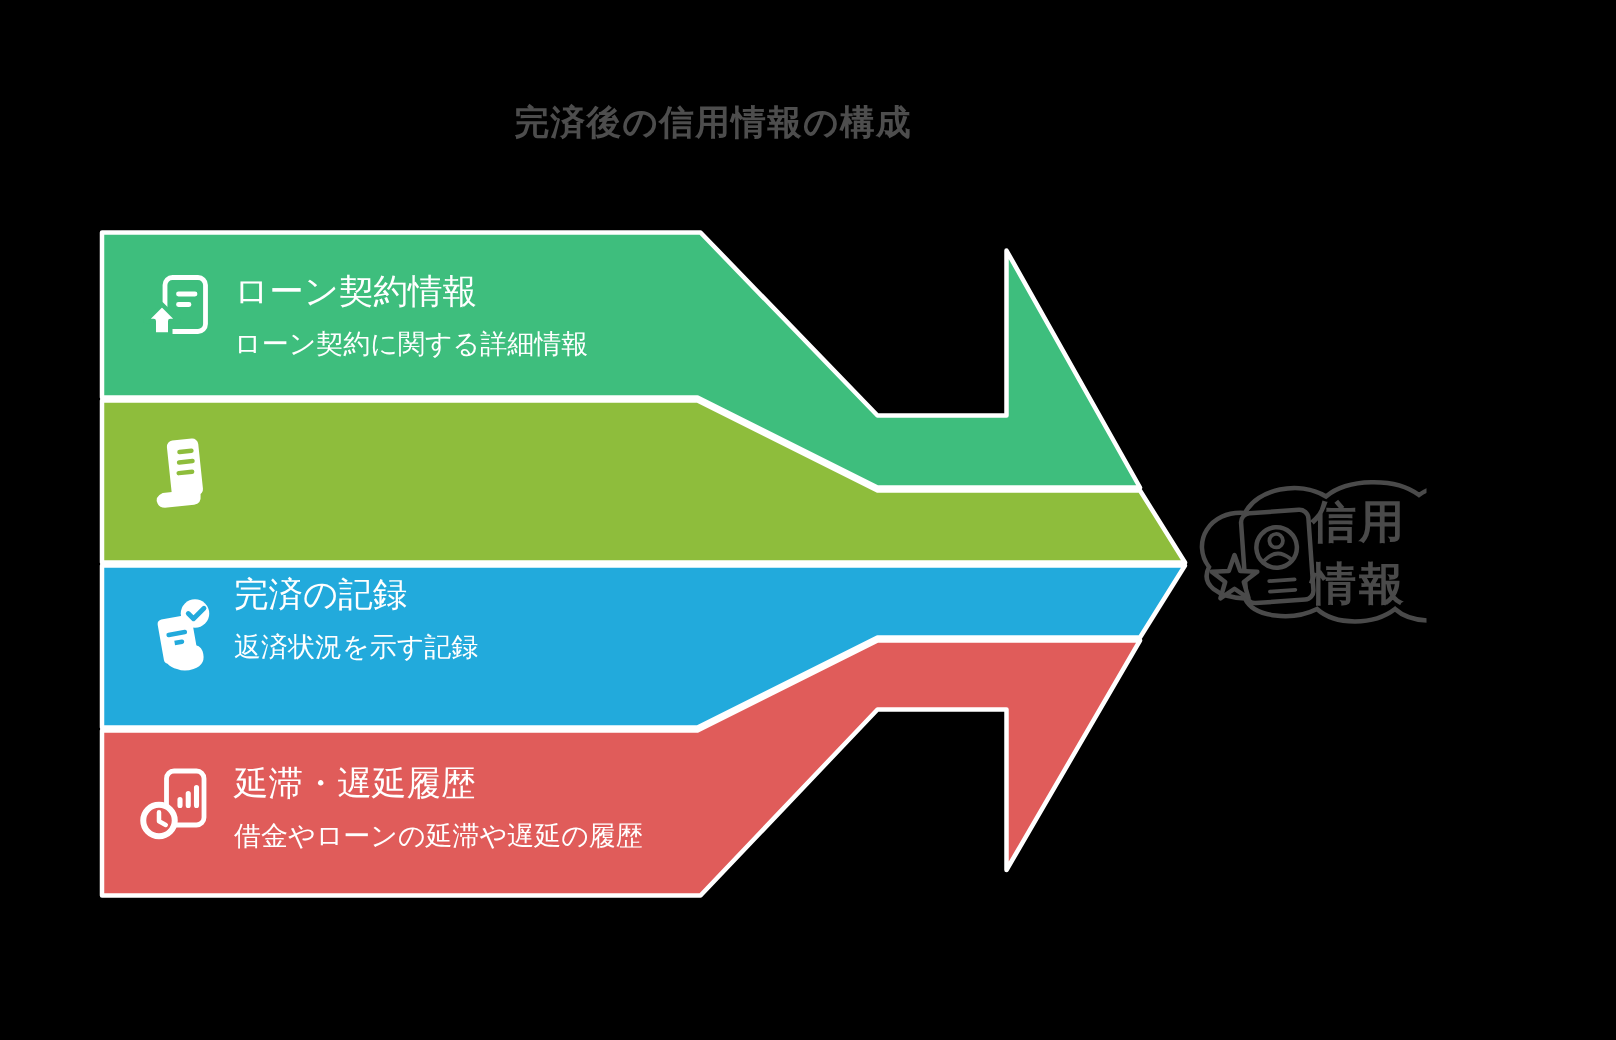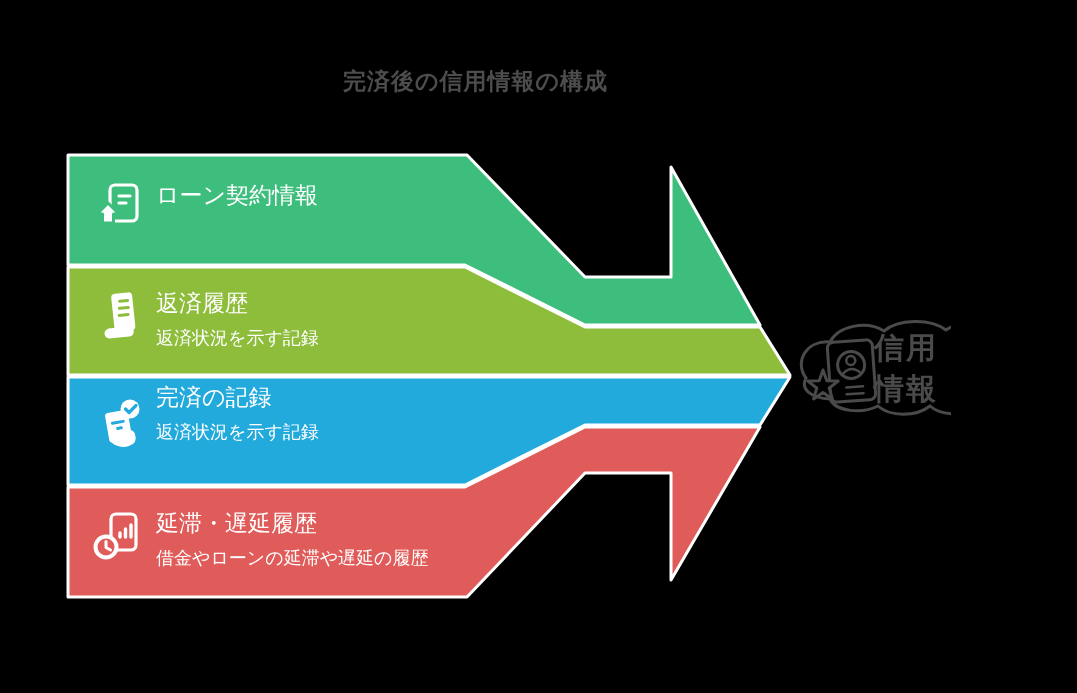--- a/index.html
+++ b/index.html
@@ -99,24 +99,21 @@
     <svg width="58" height="58" viewBox="0 0 58 58">
       <rect x="19" y="8" width="25" height="36" rx="5" fill="none" stroke="#FFFFFF" stroke-width="3.2"></rect>
       <path d="M28 31 v-4 M33.5 31 v-8 M39 31 v-12" stroke="#FFFFFF" stroke-width="3.4" stroke-linecap="round" fill="none"></path>
       <circle cx="14" cy="41" r="10.5" stroke="#FFFFFF" stroke-width="4" fill="#E05C5A"></circle>
       <path d="M14 35.5 v6 l4.5 2.5" stroke="#FFFFFF" stroke-width="3" stroke-linecap="round" stroke-linejoin="round" fill="none"></path>
     </svg>
   </div>
 
   <div class="band-text" style="top:181px;">
     <div class="band-heading">ローン契約情報</div>
-  </div>
-  <div class="band-text" style="top:289px;">
-    <div class="band-heading">返済履歴</div>
-    <div class="band-desc">返済状況を示す記録</div>
+    <div class="band-desc">ローン契約に関する詳細情報</div>
   </div>
   <div class="band-text" style="top:383px;">
     <div class="band-heading">完済の記録</div>
     <div class="band-desc">返済状況を示す記録</div>
   </div>
   <div class="band-text" style="top:509px;">
     <div class="band-heading">延滞・遅延履歴</div>
     <div class="band-desc">借金やローンの延滞や遅延の履歴</div>
   </div>
 

